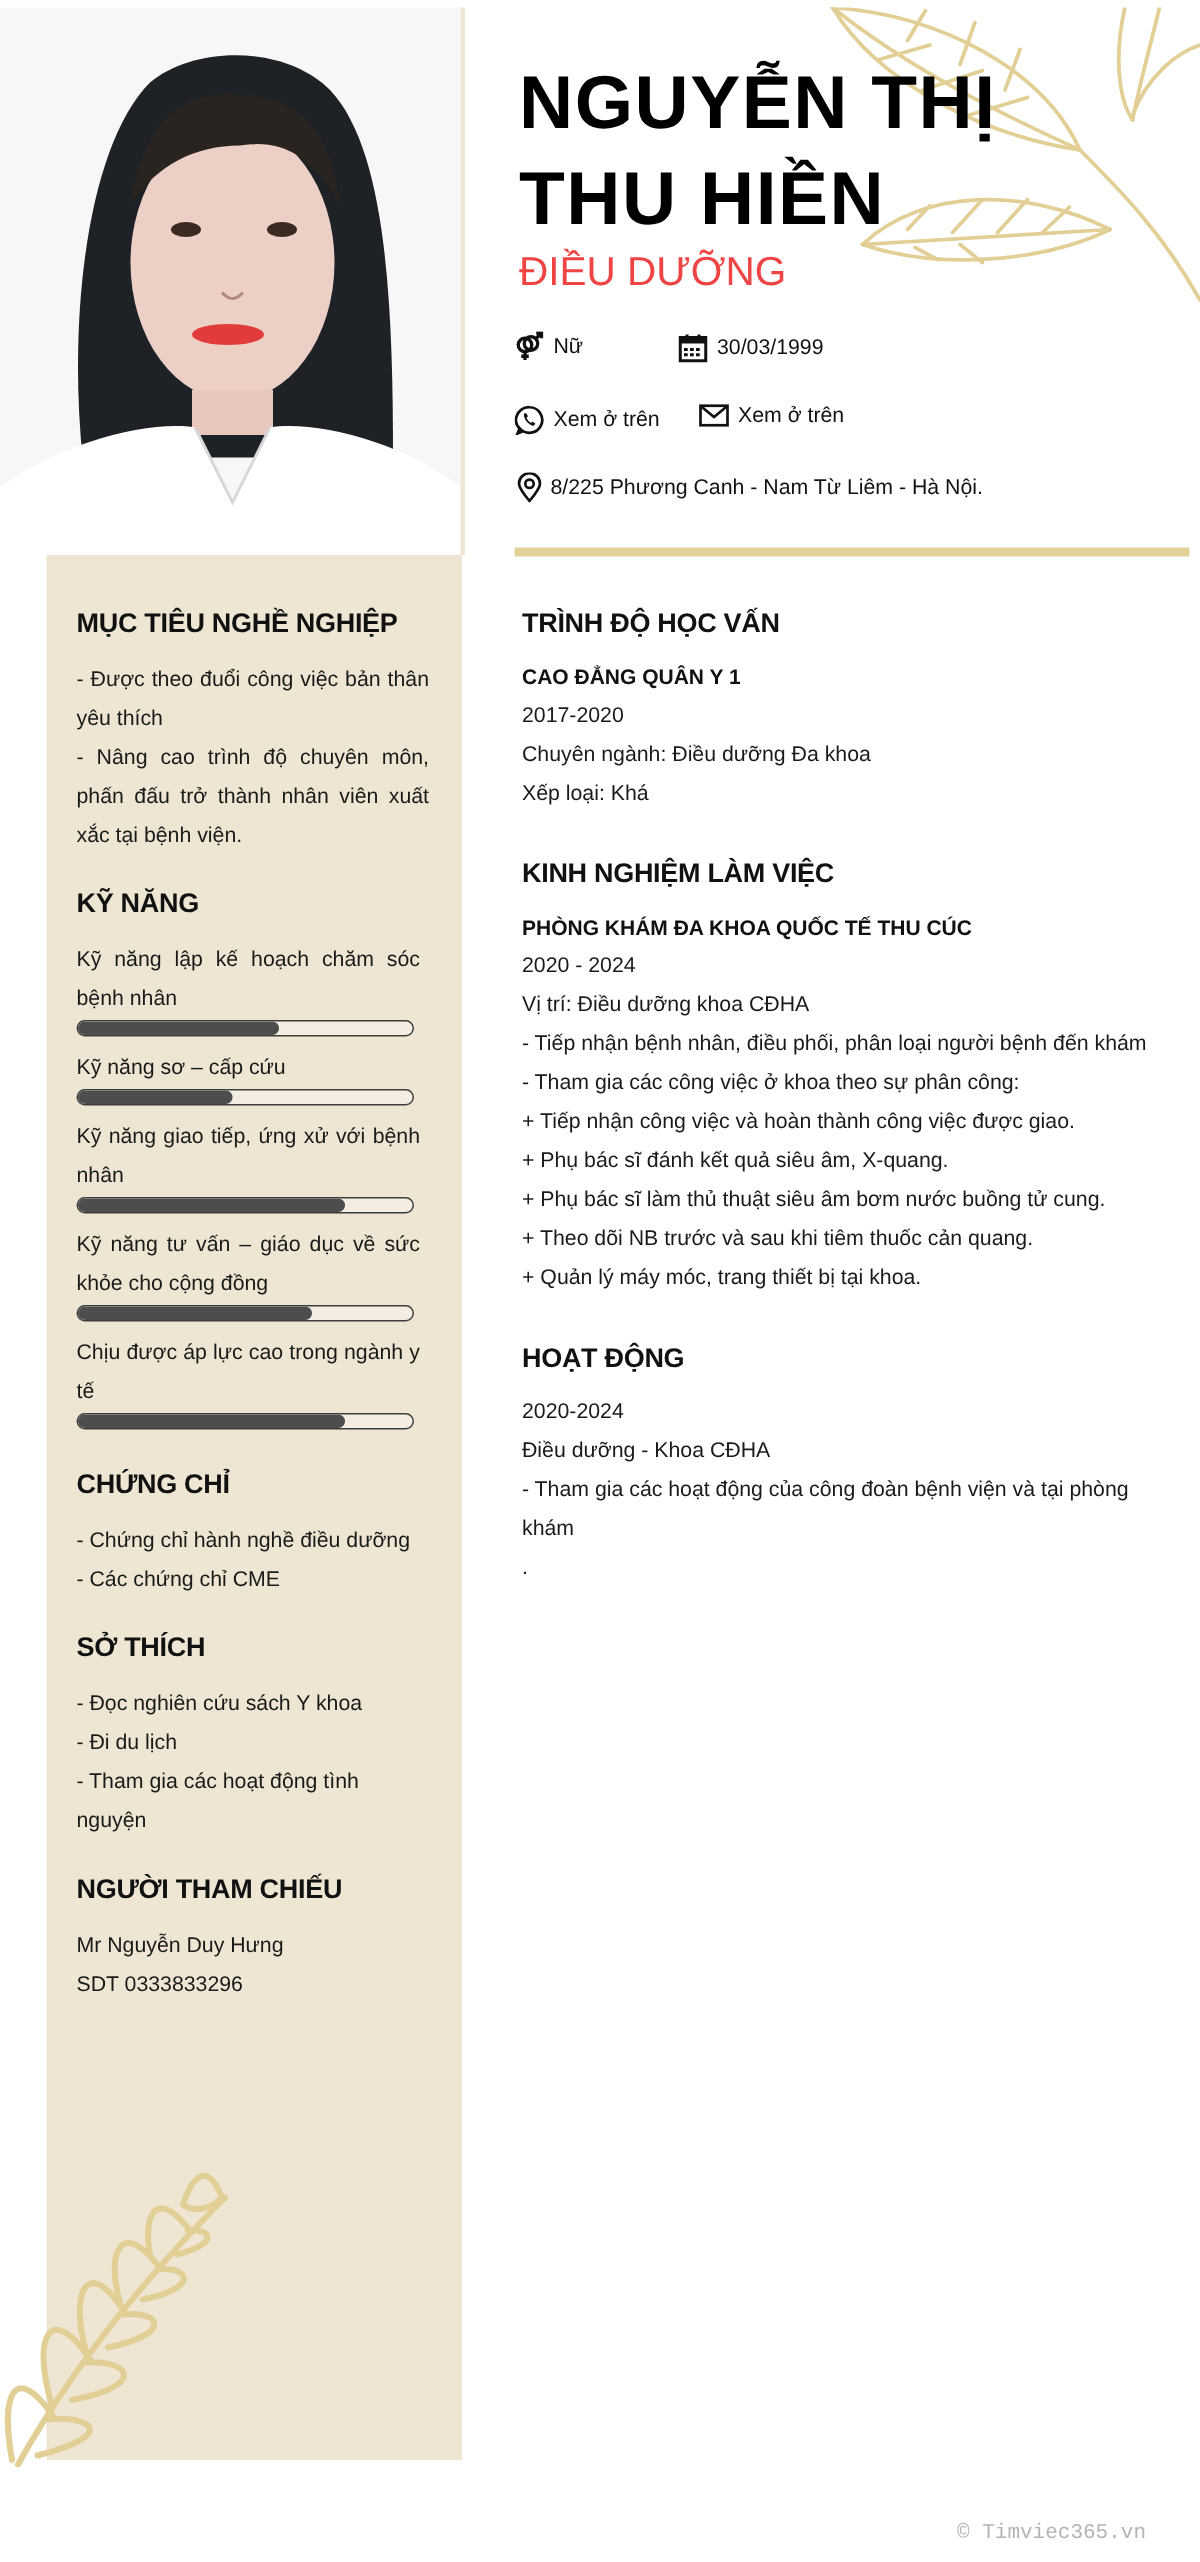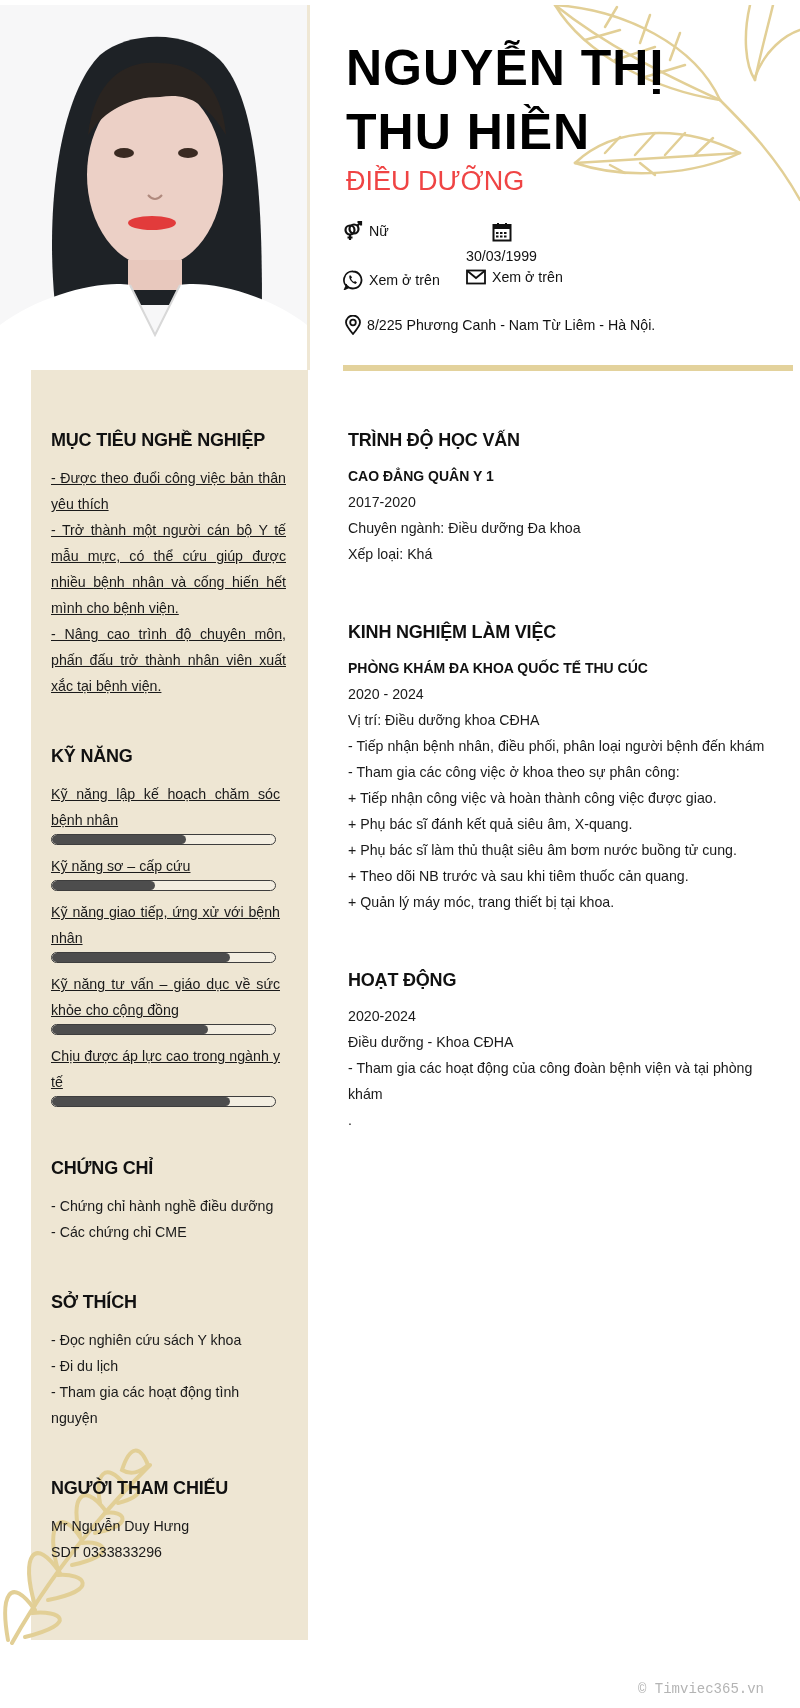--- a/index.html
+++ b/index.html
@@ -7,25 +7,25 @@
   body { position: relative; font-family: "Liberation Sans", "DejaVu Sans", sans-serif; color: #111; }
 
   .photo { position: absolute; left: 0; top: 5px; width: 307px; height: 365px; background: #fafafa; overflow: hidden; }
   .photo svg { width: 100%; height: 100%; display: block; }
   .photo-edge { position: absolute; left: 307px; top: 5px; width: 3px; height: 365px; background: #efe7d4; }
 
   .sidebar { position: absolute; left: 31px; top: 370px; width: 277px; height: 1270px; background: #eee6d3; }
   .sidebar-leaf { position: absolute; left: 0; top: 1425px; width: 160px; height: 220px; }
 
   .left-content { position: absolute; left: 51px; top: 405px; width: 235px; }
-  .sec-title { font-weight: bold; font-size: 18px; letter-spacing: -0.2px; color: #111; margin-top: 25px; }
+  .sec-title { font-weight: bold; font-size: 18px; letter-spacing: -0.2px; color: #111; }
   .left-content .sec-title { margin-bottom: 14px; }
   .para { font-size: 14.2px; line-height: 26px; text-align: justify; color: #1a1a1a; }
   .para div { text-align: justify; }
-  .j-last div { text-align-last: left; text-decoration: underline; }
+  .j-last div { text-align-last: left; }
   .skill-label { font-size: 14.2px; line-height: 26px; text-align: justify; color: #1a1a1a; padding-right: 6px; }
   .skill-bar { width: 225px; height: 11px; border: 1px solid #3d3d3d; border-radius: 6px; background: #f3eee1; margin: 1px 0 8px 0; overflow: hidden; }
   .skill-fill { height: 100%; background: #4d4d4d; border-radius: 6px; }
   .list div { font-size: 14.2px; line-height: 26px; color: #1a1a1a; }
   .gap { height: 22px; }
 
   .top-leaf { position: absolute; left: 545px; top: 5px; width: 255px; height: 200px; }
   .name { position: absolute; left: 346px; top: 36px; font-size: 50px; font-weight: bold; line-height: 64px; letter-spacing: 1px; color: #000; }
   .job { position: absolute; left: 346px; top: 166px; font-size: 27px; color: #ef4444; }
 
@@ -78,21 +78,20 @@
     <path d="M35 185 C10 150 0 170 8 215"></path>
     <path d="M32 188 C60 185 80 198 25 212"></path>
   </g>
 </svg>
 
 <div class="left-content">
   <div>
     <div class="sec-title">MỤC TIÊU NGHỀ NGHIỆP</div>
     <div class="para j-last">
       <div> - Được theo đuổi công việc bản thân yêu thích</div>
-      <div>- Trở thành một người cán bộ Y tế mẫu mực, có thể cứu giúp được nhiều bệnh nhân và cống hiến hết mình cho bệnh viện.</div>
       <div>- Nâng cao trình độ chuyên môn, phấn đấu trở thành nhân viên xuất xắc tại bệnh viện.</div>
     </div>
   </div>
   <div class="gap"></div>
 
   <div>
     <div class="sec-title">KỸ NĂNG</div>
     <div class="skill-label j-last">
         <div>Kỹ năng lập kế hoạch chăm sóc bệnh nhân</div>
       </div>
@@ -190,21 +189,21 @@
 <div class="info" style="left:343px; top:205px;margin-top:16px;">
   <svg viewBox="0 0 20 20">
     <g fill="none" stroke="#111" stroke-width="2.2">
         <circle cx="7" cy="9" r="4.5"></circle>
         <circle cx="11" cy="8" r="4.5"></circle>
         <path d="M7 13.5 V19 M4.5 16.5 H9.5 M14 5 L18 1 M14.5 1 H18 V4.5"></path>
       </g>
   </svg>
   <span>Nữ</span>
 </div>
-<div class="info" style="left:466px; top:222px;flex-direction:column;">
+<div class="info" style="left:452px; top:222px;">
   <svg viewBox="0 0 20 20">
     <rect x="1.5" y="3" width="17" height="15.5" fill="none" stroke="#111" stroke-width="2"></rect>
     <rect x="1.5" y="3" width="17" height="4" fill="#111"></rect>
     <rect x="5" y="1" width="2" height="4" fill="#111"></rect>
       <rect x="13" y="1" width="2" height="4" fill="#111"></rect>
     <g fill="#111">
         <rect x="4" y="10" width="2.5" height="2"></rect>
         <rect x="8" y="10" width="2.5" height="2"></rect>
         <rect x="12" y="10" width="2.5" height="2"></rect>
         <rect x="4" y="13.5" width="2.5" height="2"></rect>

